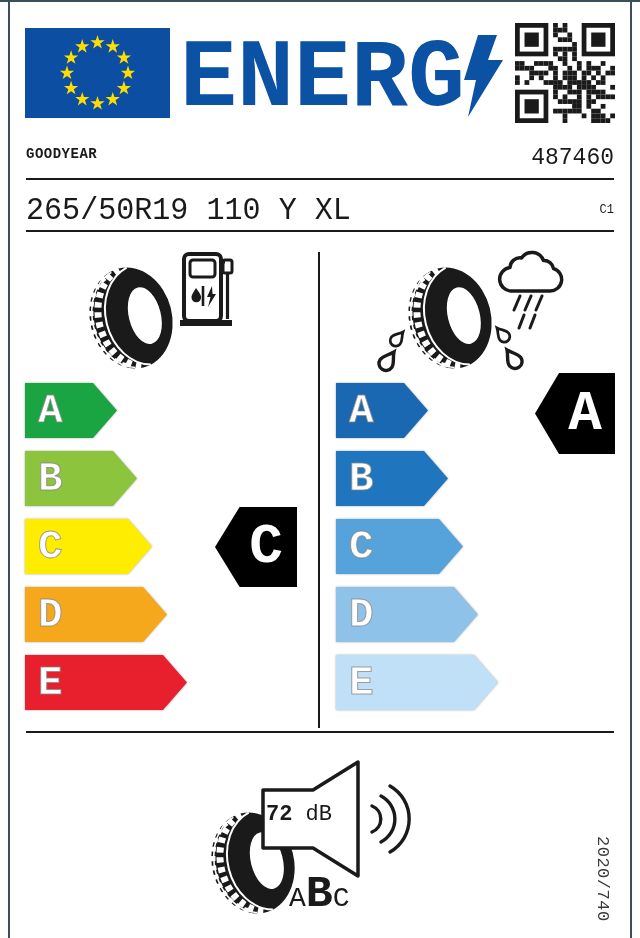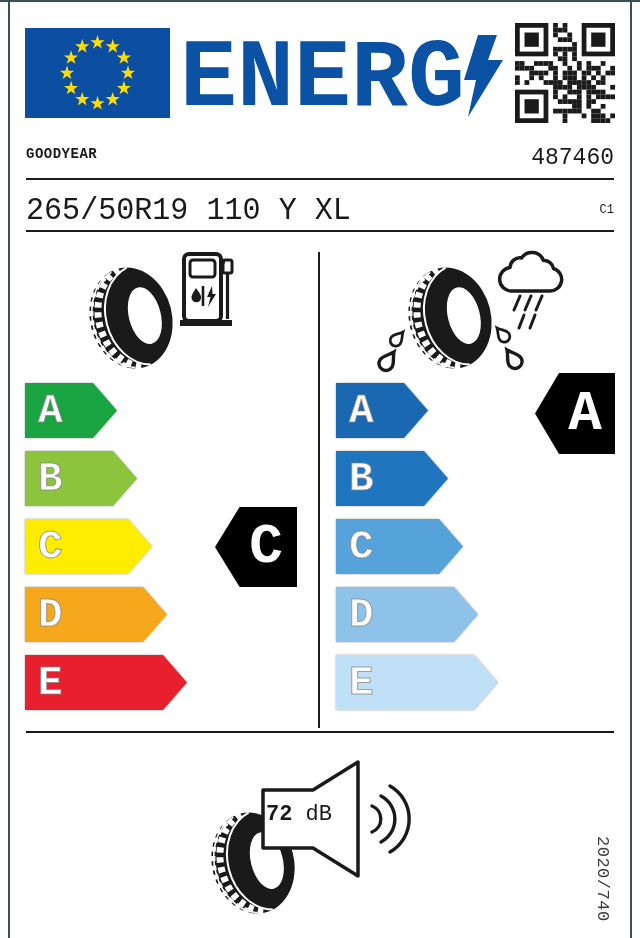--- a/index.html
+++ b/index.html
@@ -338,16 +338,19 @@
     <path d="M263,790 H313 L358,762 V876 L313,848 H263 Z" fill="#fff" stroke="#1a1a1a" stroke-width="3.5" stroke-linejoin="round"></path>
     <g stroke="#1a1a1a" stroke-width="3.4" fill="none" stroke-linecap="round">
       <path d="M372,806 A14,14 0 0 1 372,832"></path>
       <path d="M381,796 A26,26 0 0 1 381,842"></path>
       <path d="M390,786 A38,38 0 0 1 390,852"></path>
     </g>
   </svg>
   <div class="abs db-text">
     <span class="db-val">72</span><span class="db-unit"> </span><span class="db-unit">dB</span>
   </div>
+  <div class="abs abc">
+    <span class="n">A</span><span class="big">B</span><span class="n">C</span>
+  </div>
 
   <div class="abs regnum">2020/740</div>
 
 </div>
 
 </body></html>

